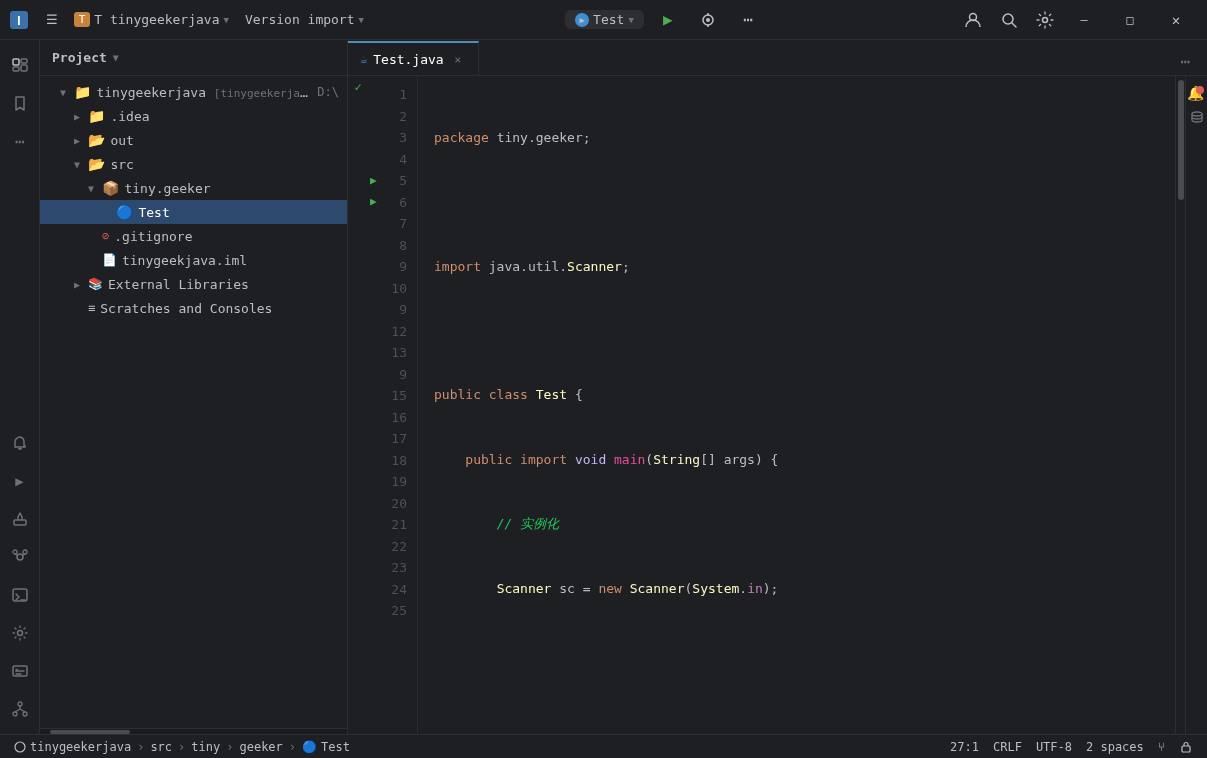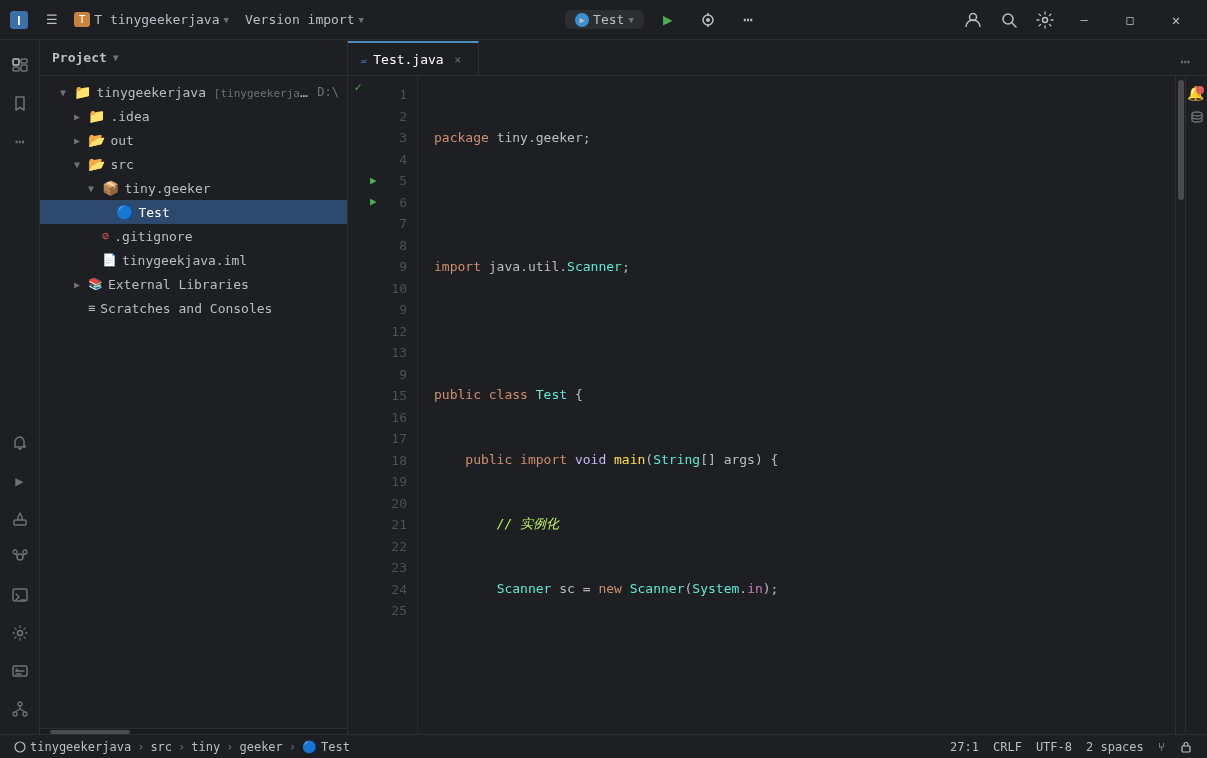--- a/index.html
+++ b/index.html
@@ -287,23 +287,23 @@
       white-space: pre;
     }
     .code-line {
       height: 21.5px;
       display: flex;
       align-items: center;
     }
     
     .kw { color: #cf8e6d; }        
     .kw2 { color: #c4b5fd; }       
-    .cls { color: #5eead4; }       
-    .cmt { color: #bef264; font-style: italic; }
-    .fn { color: #fde047; }        
+    .cls { color: #fef9c3; }       
+    .cmt { color: #22c55e; font-style: italic; }
+    .fn { color: #ec4899; }        
     .punc { color: #bcbec4; }
     .var { color: #bcbec4; }
     .field { color: #c77dba; }     
     .param { color: #bcbec4; }
 
     
     #scrollbar-track {
       width: 10px;
       background: #1e1f22;
       border-left: 1px solid #2d2e32;

